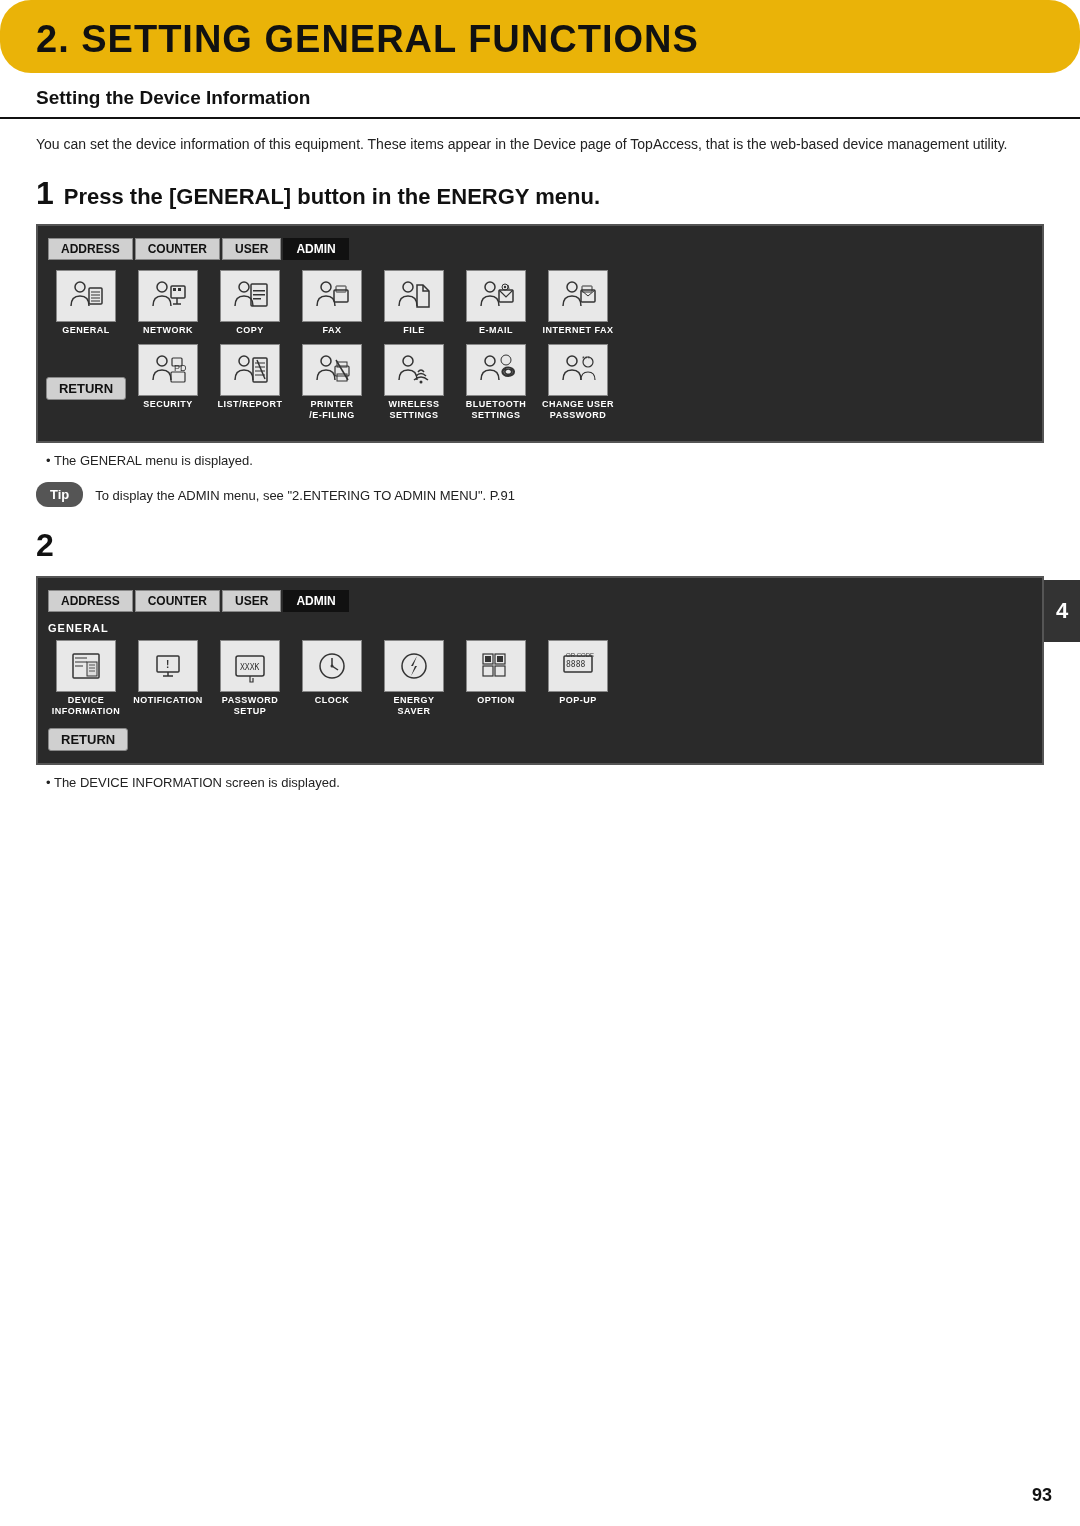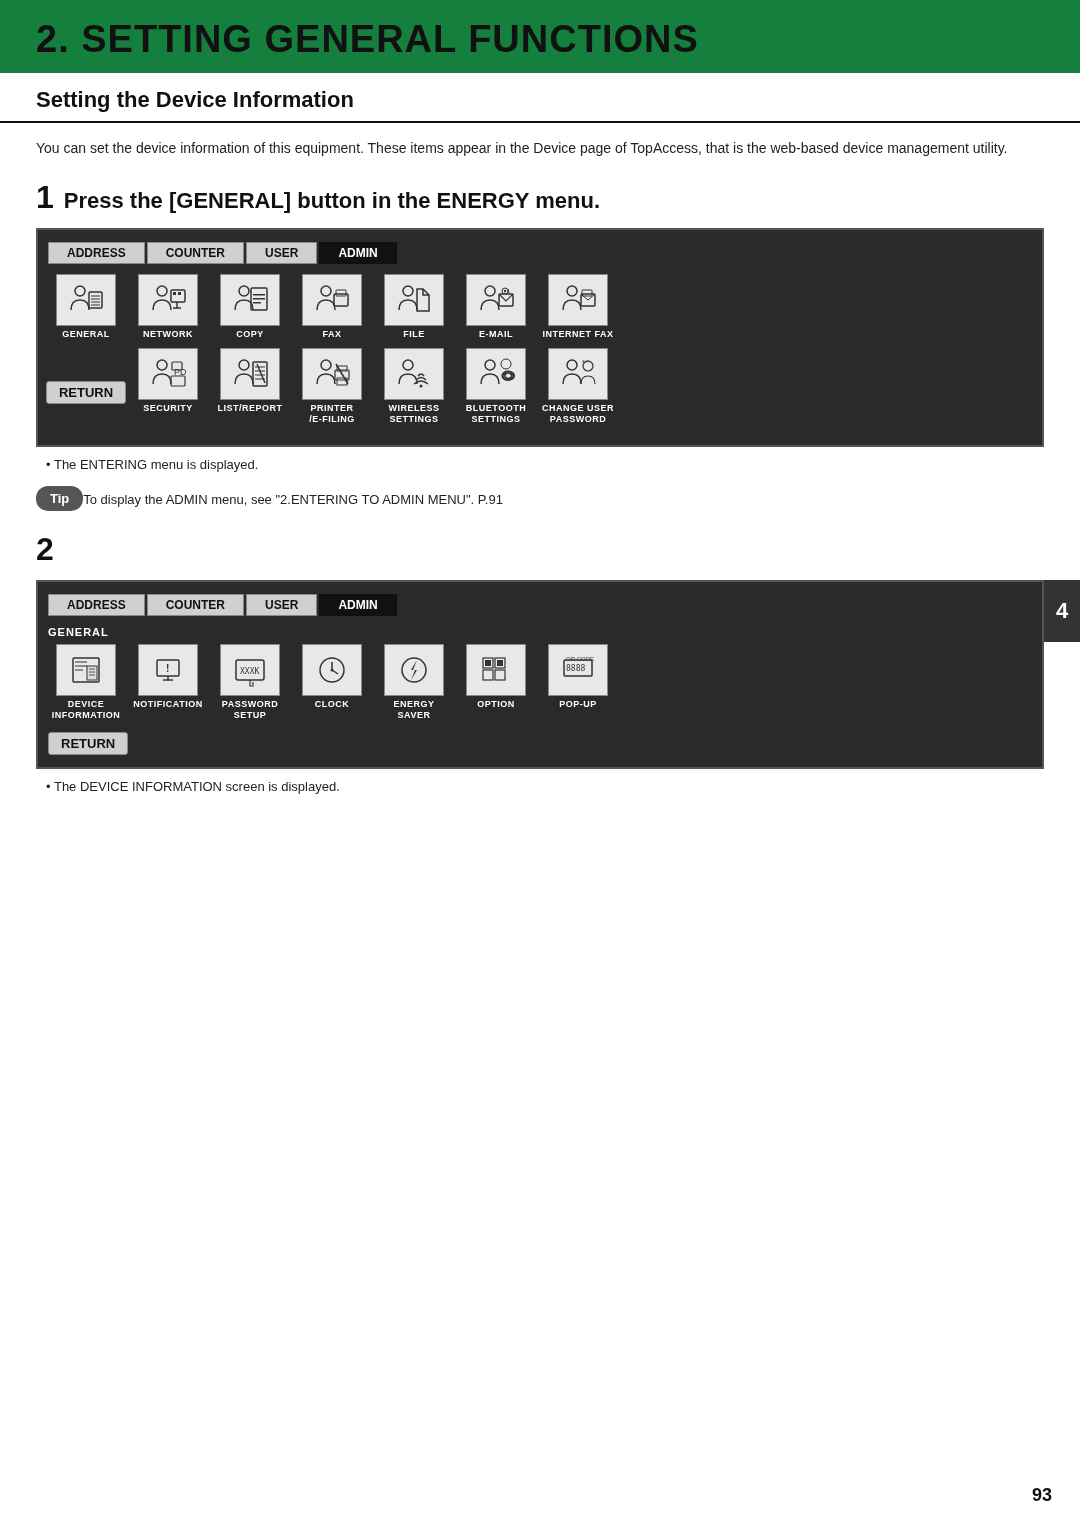--- a/index.html
+++ b/index.html
@@ -6,33 +6,34 @@
     body {
       width: 1080px;
       min-height: 1526px;
       background: #fff;
       font-family: Arial, sans-serif;
       position: relative;
     }
 
     
     .page-header {
-      background: #15803d;
+      background: #eab308;
       padding: 18px 36px 12px 36px;
+      border-radius: 31px;
     }
     .page-title {
       font-size: 38px;
       font-weight: 900;
       color: #111;
       letter-spacing: 1px;
     }
 
     
     .section-heading {
-      font-size: 22px;
+      font-size: 19px;
       font-weight: 700;
       color: #111;
       border-bottom: 2.5px solid #111;
       padding: 10px 36px 8px 36px;
       margin-top: 4px;
     }
 
     
     .body-text {
       font-size: 14px;
@@ -70,21 +71,21 @@
       margin-bottom: 10px;
     }
 
     
     .tab-bar {
       display: flex;
       gap: 2px;
       margin-bottom: 10px;
     }
     .tab {
-      padding: 3px 18px;
+      padding: 3px 12px;
       font-size: 12px;
       font-weight: 700;
       border: 1.5px solid #888;
       background: #d0d0d0;
       color: #111;
       cursor: pointer;
     }
     .tab.active {
       background: #111;
       color: #fff;
@@ -155,20 +156,21 @@
     }
     .note-bullet::before {
       content: "• ";
     }
 
     
     .tip-box {
       margin: 14px 36px;
       display: flex;
       align-items: flex-start;
+      gap: 12px;
     }
     .tip-badge {
       background: #555;
       color: #fff;
       font-size: 13px;
       font-weight: 700;
       padding: 5px 14px;
       border-radius: 12px;
       white-space: nowrap;
     }
@@ -436,21 +438,21 @@
             <text x="23" y="9" font-size="7" fill="#333" font-family="Arial">***</text>
           </svg>
         </div>
         <span class="icon-label" style="white-space:pre-line;">CHANGE USER
 PASSWORD</span>
       </div>
     </div>
   </div>
 </div>
 
-<div class="note-bullet">The ENTERING menu is displayed.</div>
+<div class="note-bullet">The GENERAL menu is displayed.</div>
 
 <div class="tip-box">
   <div class="tip-badge">Tip</div>
   <div class="tip-text">To display the ADMIN menu, see "2.ENTERING TO ADMIN MENU".  P.91</div>
 </div>
 
 <div class="step-container second-step">
   <div class="step-heading">
     <span class="step-number">2</span>
   </div>

